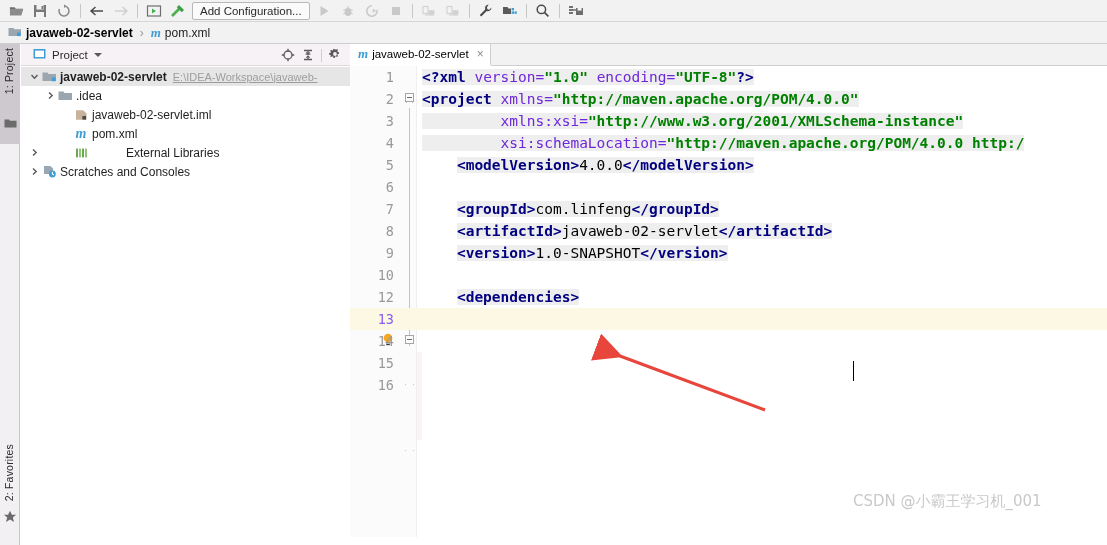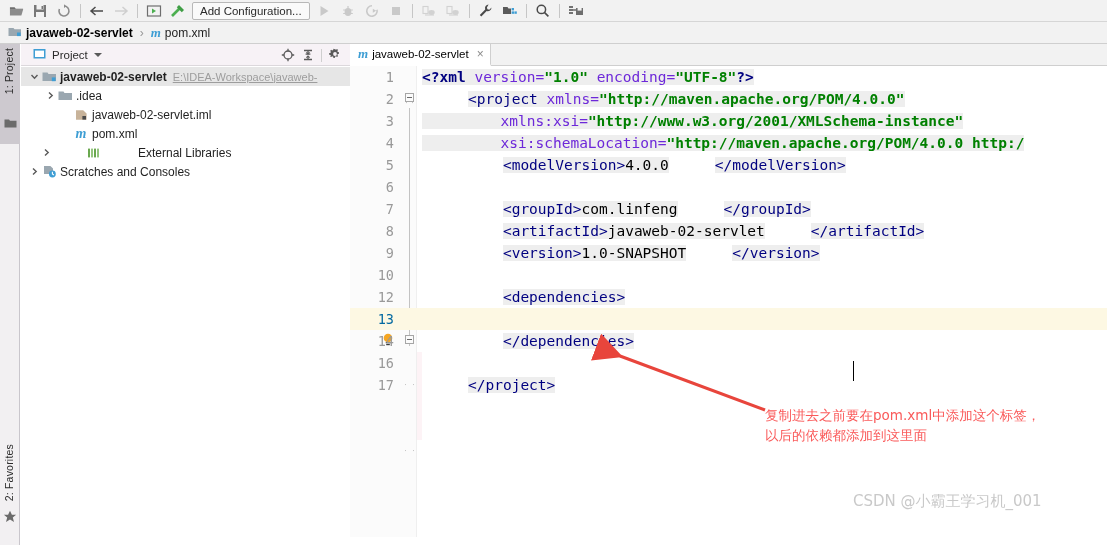--- a/index.html
+++ b/index.html
@@ -237,22 +237,22 @@
     font-family: "DejaVu Sans Mono", "Liberation Mono", monospace;
     line-height: 22px;
   }
   .ltext {
     position: absolute;
     left: 72px; top: 0;
     line-height: 22px;
     color: #000000;
   }
   .cline.hl { background: #fdf8e3; }
-  .cline.hl .lnum { color: #0369a1; }
-  .tk-tag   { color: #000080; font-weight: normal; margin-left: 46px; }
+  .cline.hl .lnum { color: #8b5cf6; }
+  .tk-tag   { color: #000080; font-weight: bold; }
   .tk-attr  { color: #6d28d9; }
   .tk-val   { color: #008000; font-weight: bold; }
   .tk-txt   { color: #000000; text-align: right; }
   .tk-cmt   { color: #808080; font-style: italic; }
   .tk-pi    { color: #000080; font-weight: bold; }
 
   .hl-bg { background: #eeeeee; }
 
   
   .fold {
@@ -570,21 +570,21 @@
           </span>
           <span class="tlabel">javaweb-02-servlet.iml</span>
         </div>
         <div class="tree-row" style="padding-left: 38px;">
           <span class="tw spacer"></span>
           <span class="ticon">
             <span style="color:#3e9ed4;font-style:italic;font-weight:bold;font-family:'Liberation Serif',serif;font-size:14px;">m</span>
           </span>
           <span class="tlabel">pom.xml</span>
         </div>
-        <div class="tree-row" style="padding-left: 18px; gap: 33px;">
+        <div class="tree-row" style="padding-left: 6px; gap: 33px;">
           <span class="tw">
             <svg width="9" height="9" viewBox="0 0 9 9">
               <path d="M3 1.5L6.2 4.5 3 7.5" stroke="#5a5a5a" stroke-width="1.4" fill="none"></path>
             </svg>
           </span>
           <span class="ticon">
             <svg width="15" height="12" viewBox="0 0 15 12">
               <rect x="1" y="1.6" width="2" height="8.8" fill="#6aa84f"></rect>
               <rect x="4" y="1.6" width="2" height="8.8" fill="#93c47d"></rect>
               <rect x="7" y="1.6" width="2" height="8.8" fill="#6aa84f"></rect>
@@ -651,38 +651,36 @@
           <div class="cline"><span class="lnum">3</span><span class="ltext"><span class="tk-attr hl-bg">         xmlns:xsi=</span><span class="tk-val hl-bg">"http://www.w3.org/2001/XMLSchema-instance"</span></span></div>
           <div class="cline"><span class="lnum">4</span><span class="ltext"><span class="tk-attr hl-bg">         xsi:schemaLocation=</span><span class="tk-val hl-bg">"http://maven.apache.org/POM/4.0.0 http:/</span></span></div>
           <div class="cline"><span class="lnum">5</span><span class="ltext"><span class="tk-txt">    </span><span class="tk-tag hl-bg">&lt;modelVersion&gt;</span><span class="tk-txt hl-bg">4.0.0</span><span class="tk-tag hl-bg">&lt;/modelVersion&gt;</span></span></div>
           <div class="cline"><span class="lnum">6</span><span class="ltext"></span></div>
           <div class="cline"><span class="lnum">7</span><span class="ltext"><span class="tk-txt">    </span><span class="tk-tag hl-bg">&lt;groupId&gt;</span><span class="tk-txt hl-bg">com.linfeng</span><span class="tk-tag hl-bg">&lt;/groupId&gt;</span></span></div>
           <div class="cline"><span class="lnum">8</span><span class="ltext"><span class="tk-txt">    </span><span class="tk-tag hl-bg">&lt;artifactId&gt;</span><span class="tk-txt hl-bg">javaweb-02-servlet</span><span class="tk-tag hl-bg">&lt;/artifactId&gt;</span></span></div>
           <div class="cline"><span class="lnum">9</span><span class="ltext"><span class="tk-txt">    </span><span class="tk-tag hl-bg">&lt;version&gt;</span><span class="tk-txt hl-bg">1.0-SNAPSHOT</span><span class="tk-tag hl-bg">&lt;/version&gt;</span></span></div>
           <div class="cline"><span class="lnum">10</span><span class="ltext"></span></div>
           <div class="cline"><span class="lnum">12</span><span class="ltext"><span class="tk-txt">    </span><span class="tk-tag hl-bg">&lt;dependencies&gt;</span></span></div>
           <div class="cline hl"><span class="lnum">13</span><span class="ltext"></span></div>
-          <div class="cline"><span class="lnum">14</span><span class="ltext"><span class="tk-txt">    </span><span class="tk-tag hl-bg">&lt;/dependencies&gt;</span></span></div>
+          <div class="cline"><span class="lnum">14</span></div>
+          <div class="cline"><span class="lnum">15</span><span class="ltext"></span></div>
           <div class="cline"><span class="lnum">16</span><span class="ltext"></span></div>
-          <div class="cline"><span class="lnum">17</span><span class="ltext"><span class="tk-tag hl-bg">&lt;/project&gt;</span></span></div>
         </div>
 
       <div class="caret-bar" style="left:503px; top:295px; height:20px;"></div>
     </div>
   </div>
 
   <div class="hscroll"></div>
 
   <svg class="arrow-svg" width="1107" height="545">
     <defs>
       <marker id="ahead" markerWidth="9" markerHeight="9" refX="1" refY="4.5" orient="auto">
         <path d="M9,0 L0,4.5 L9,9 z" fill="#e8453c"></path>
       </marker>
     </defs>
     <path d="M765,410 L620,356" stroke="#e8453c" stroke-width="3.2" fill="none" marker-end="url(#ahead)"></path>
   </svg>
 
-  <div class="annot-text" style="left:765px; top:405px;">复制进去之前要在pom.xml中添加这个标签，</div>
-  <div class="annot-text" style="left:765px; top:425px;">以后的依赖都添加到这里面</div>
 
   <div class="watermark" style="left:853px; top:492px;">CSDN @小霸王学习机_001</div>
 
 </div>
 
 </body></html>

